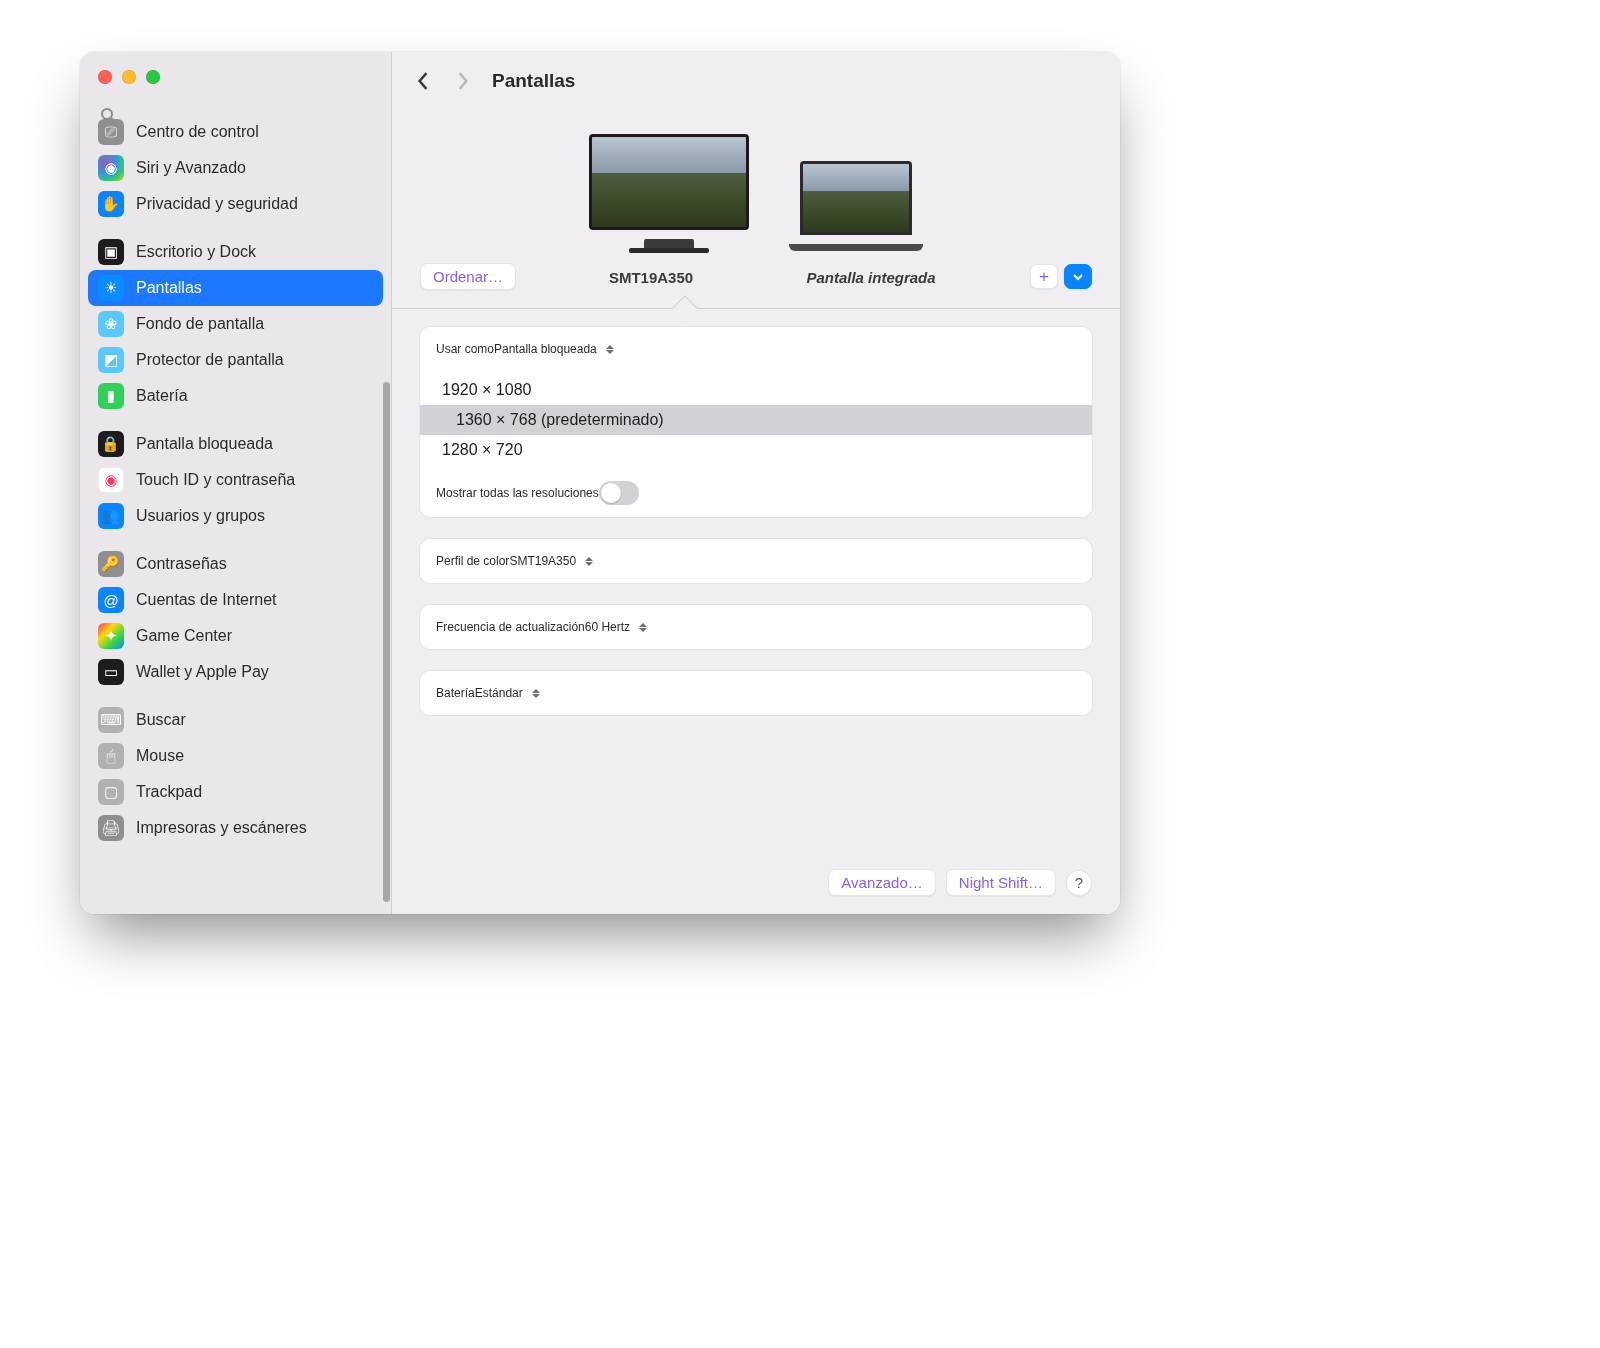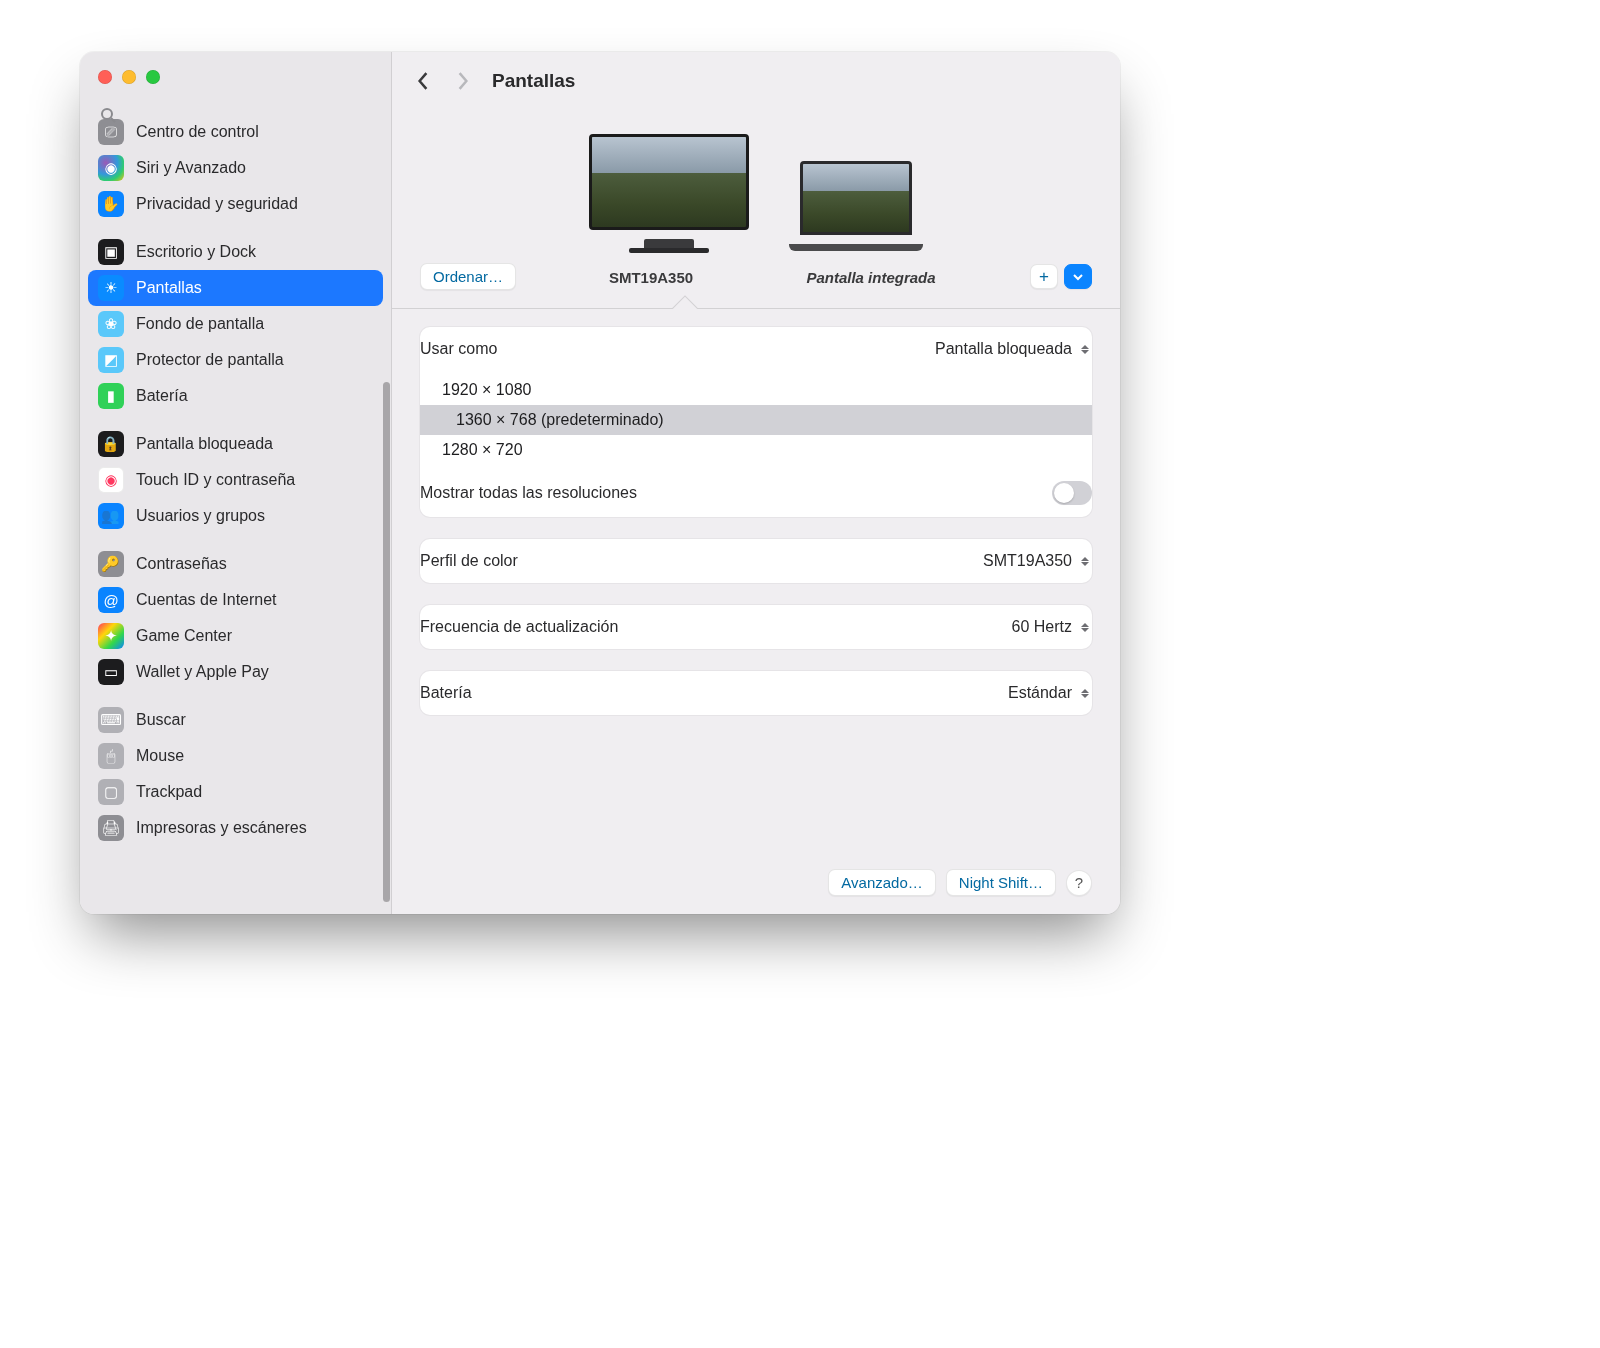--- a/index.html
+++ b/index.html
@@ -184,40 +184,40 @@
     width: 100%;
     display: flex; align-items: center; justify-content: space-between;
     padding: 12px 0 18px 0;
   }
   .btn {
     background: #ffffff;
     border: 1px solid rgba(0,0,0,0.1);
     border-radius: 7px;
     padding: 4px 12px;
     font-size: 15px;
-    color: #0369a1;
+    color: #8b5cf6;
     box-shadow: 0 1px 1px rgba(0,0,0,0.05);
     cursor: default;
   }
   .small-ctls { display:flex; gap:6px;}
   .btn.icon-btn { padding: 3px 8px; display:flex; align-items:center; justify-content:center;}
   .btn.blue { background:#0a84ff; border-color:#0a84ff; color:#fff;}
 
   
   .settings { padding: 18px 28px 18px 28px; overflow-y:auto; flex:1;}
   .card {
     background: #ffffff;
     border-radius: 10px;
     box-shadow: 0 0 0 1px rgba(0,0,0,0.04);
     margin-bottom: 22px;
   }
   .row {
-    display: flex; align-items: center; justify-content: space-between;
-    padding: 12px 0;
-    font-size: 16px;
+    display: flex; align-items: center; justify-content: flex-start;
+    padding: 12px 16px;
+    font-size: 12px;
     min-height: 44px;
   }
   .row-label { color: #2a2a2c; }
   .row-value { color: #2a2a2c; display:flex; align-items:center; gap:6px;}
   .chev-updown { width:14px; height:18px; display:flex; flex-direction:column; justify-content:center; gap:1px;}
   .chev-updown::before, .chev-updown::after {
     content:""; width:0;height:0; border-left:4px solid transparent; border-right:4px solid transparent; margin:0 auto;
   }
   .chev-updown::before { border-bottom:4px solid #6e6e73;}
   .chev-updown::after  { border-top:4px solid #6e6e73;}

